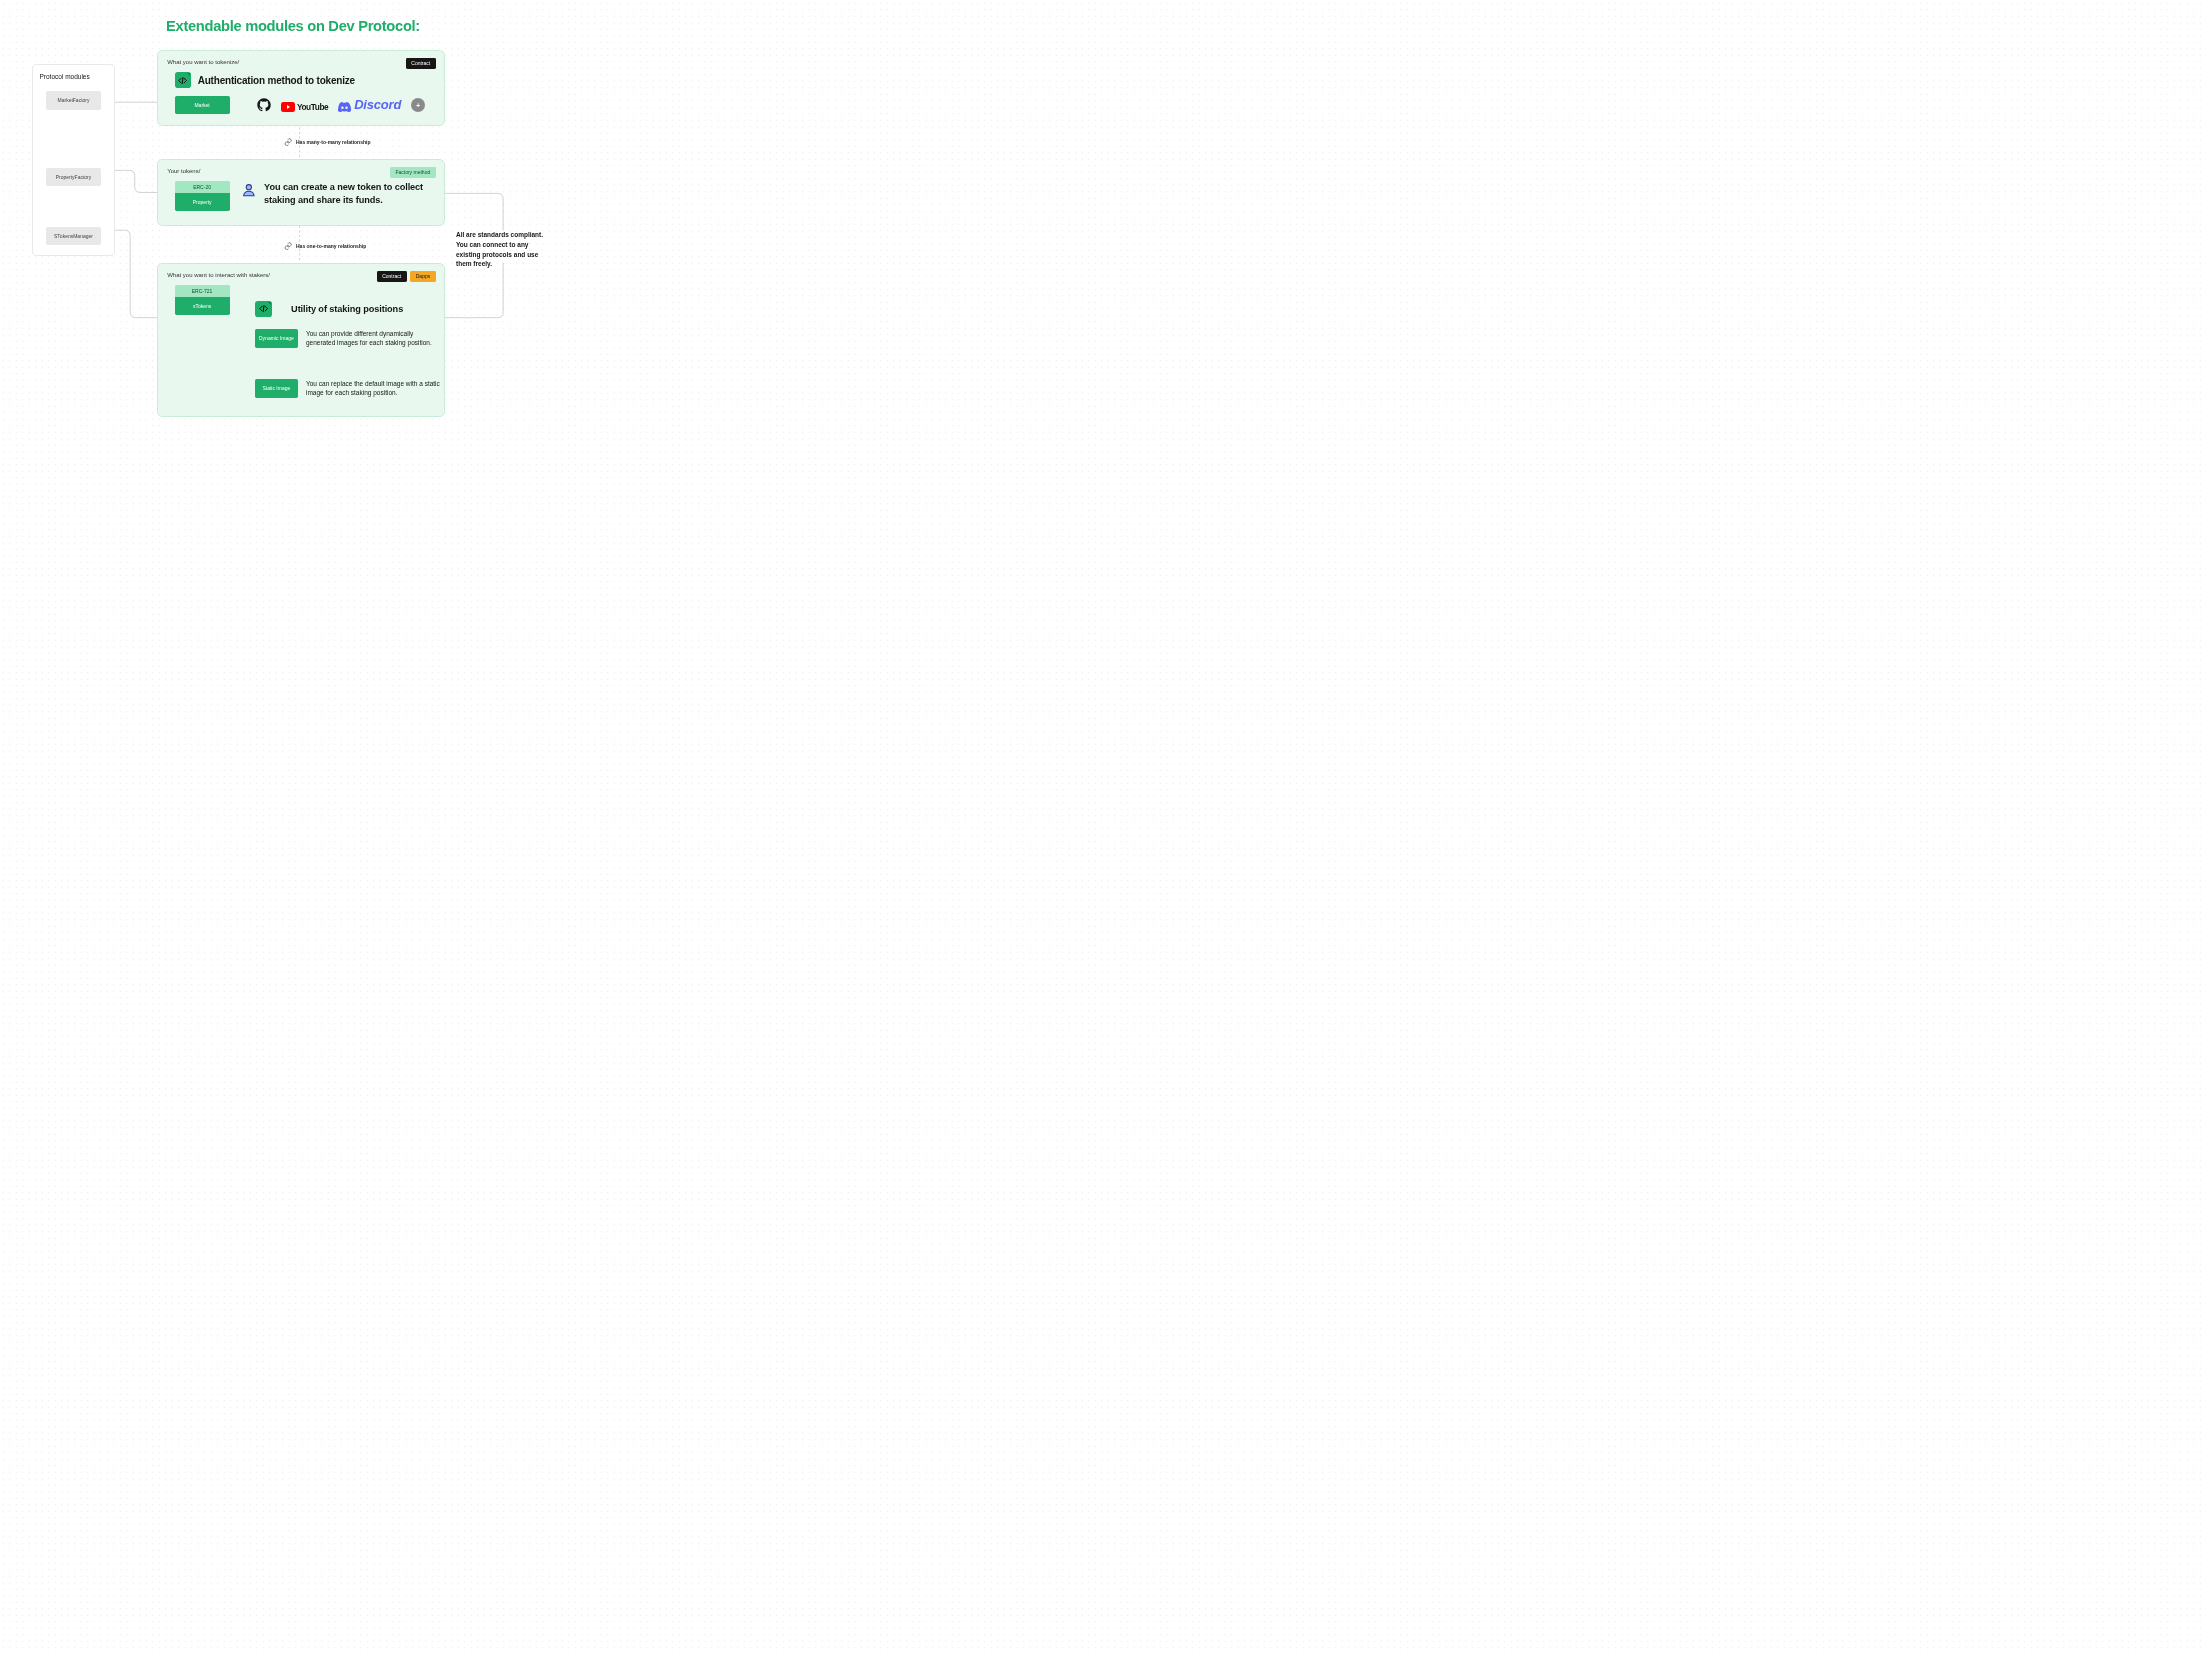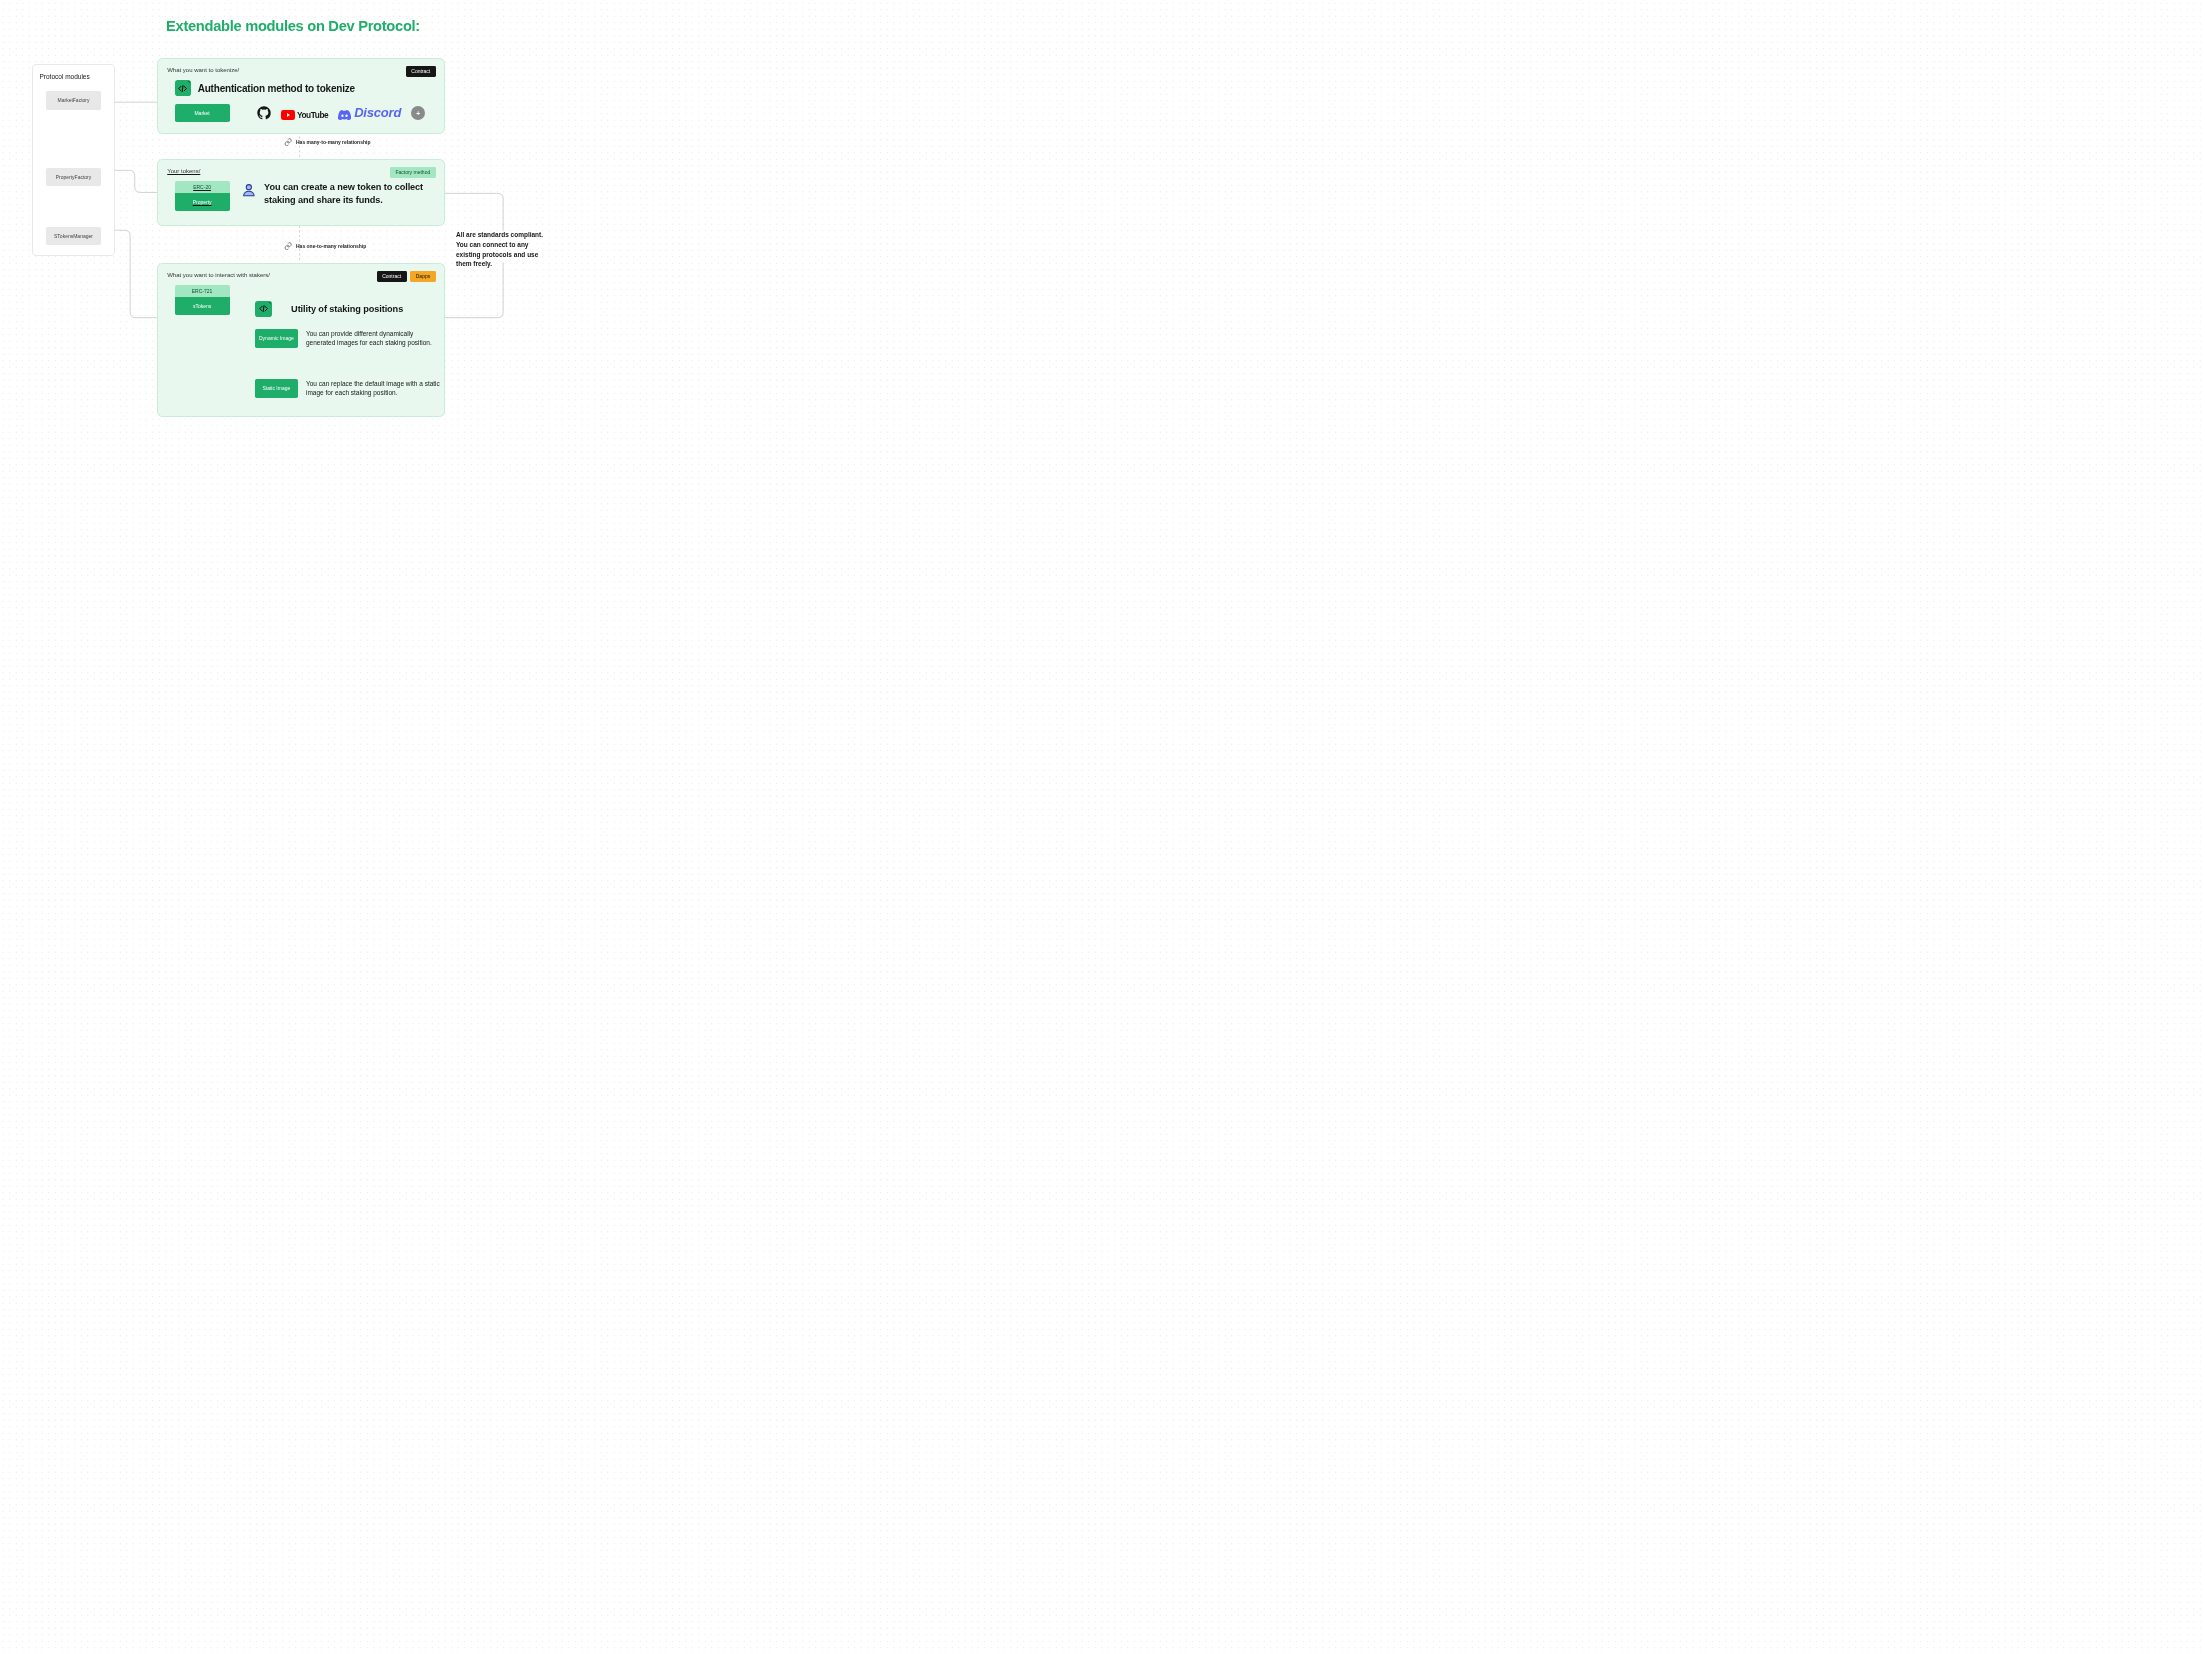--- a/index.html
+++ b/index.html
@@ -78,21 +78,21 @@
   }
   .card-path { font-size: 6px; color: #333; margin-bottom: 6.5px; }
 
   .tags { position: absolute; right: 8.3px; top: 6.5px; display: flex; gap: 3.7px;}
   .tag { font-size: 5px; padding: 2.8px 5.5px; border-radius: 1.4px; }
   .tag-black { background: var(--black); color: #fff; }
   .tag-green { background: var(--green-mid); color: #0c5032; }
   .tag-orange { background: var(--orange); color: #161616; }
 
   
-  .card1 { top: 58px; height: 76px; }
+  .card1 { top: 50px; height: 76px; }
   .card1 .header { display:flex; align-items:center; gap:6.5px; margin: 0.9px 0 7.4px 7.4px; }
   .card1 .header h2 { font-size: 10px; font-weight: 800; margin:0; letter-spacing:-0.2px; }
   .dev-icon {
     width: 16.6px; height: 16.6px; border-radius: 2.8px; background: var(--green);
     display:inline-flex; align-items:center; justify-content:center; position:relative;
   }
   .dev-icon svg { width:9.2px; height:9.2px; }
   .dev-icon .fold { position:absolute; top:0.9px; right:0.9px; width:3.2px; height:3.2px; background: #0e7a49; clip-path: polygon(0 0,100% 100%,100% 0);}
   .green-btn {
     background: var(--green); color: #fff; font-size: 5px; font-weight: 500;
@@ -103,21 +103,21 @@
   .brand-row { display:flex; align-items:flex-end; gap: 10px; margin-left: 21px;}
   .github-icon { width: 14px; height: 14px; }
   .youtube { display:flex; align-items:center; gap:1.8px; font-weight: 800; font-size: 8.3px; letter-spacing:-0.4px; }
   .yt-icon { width: 14px; height: 10px; background:#ff0000; border-radius:2.3px; display:flex; align-items:center; justify-content:center; }
   .yt-icon::after{ content:''; border-left: 3.7px solid #fff; border-top:2.3px solid transparent; border-bottom: 2.3px solid transparent; }
   .discord { display:flex; align-items:center; gap:2.8px; font-weight: 800; font-size: 13px; color:#5865F2; font-style: italic; letter-spacing:-0.2px;}
   .discord-icon { width: 13px; height: 10px; }
   .plus-circle { width:14px; height:14px; border-radius:50%; background:#8a8a8a; color:#fff; display:flex; align-items:center; justify-content:center; font-size:6.5px; font-weight:600;}
 
   
-  .card2 { top: 159px; height: 67px; text-decoration: underline; }
+  .card2 { top: 159px; height: 67px; }
   .stack { margin-left: 7.4px; margin-top: 1.8px; width: 55px; }
   .stack-top { background: var(--green-mid); color:#0c5032; font-size:5px; height:12px; display:flex; align-items:center; justify-content:center; border-radius: 1.8px 1.8px 0 0; }
   .stack-bottom { background: var(--green); color:#fff; font-size:5px; height:18.4px; display:flex; align-items:center; justify-content:center; border-radius: 0 0 1.8px 1.8px; font-weight:500;}
   .card2 .body { position:absolute; left: 83px; top: 22px; display:flex; gap:7.4px; align-items:flex-start;}
   .person-icon { width: 15.7px; height: 15.7px; flex-shrink:0;}
   .card2 h2 { font-size: 9.2px; font-weight:800; margin: -0.9px 0 0 0; letter-spacing:-0.1px; line-height:1.35; max-width: 184px;}
 
   
   .card3 { top: 263px; height: 154px; }
   .card3 .stack { margin-top: 2.8px; }

